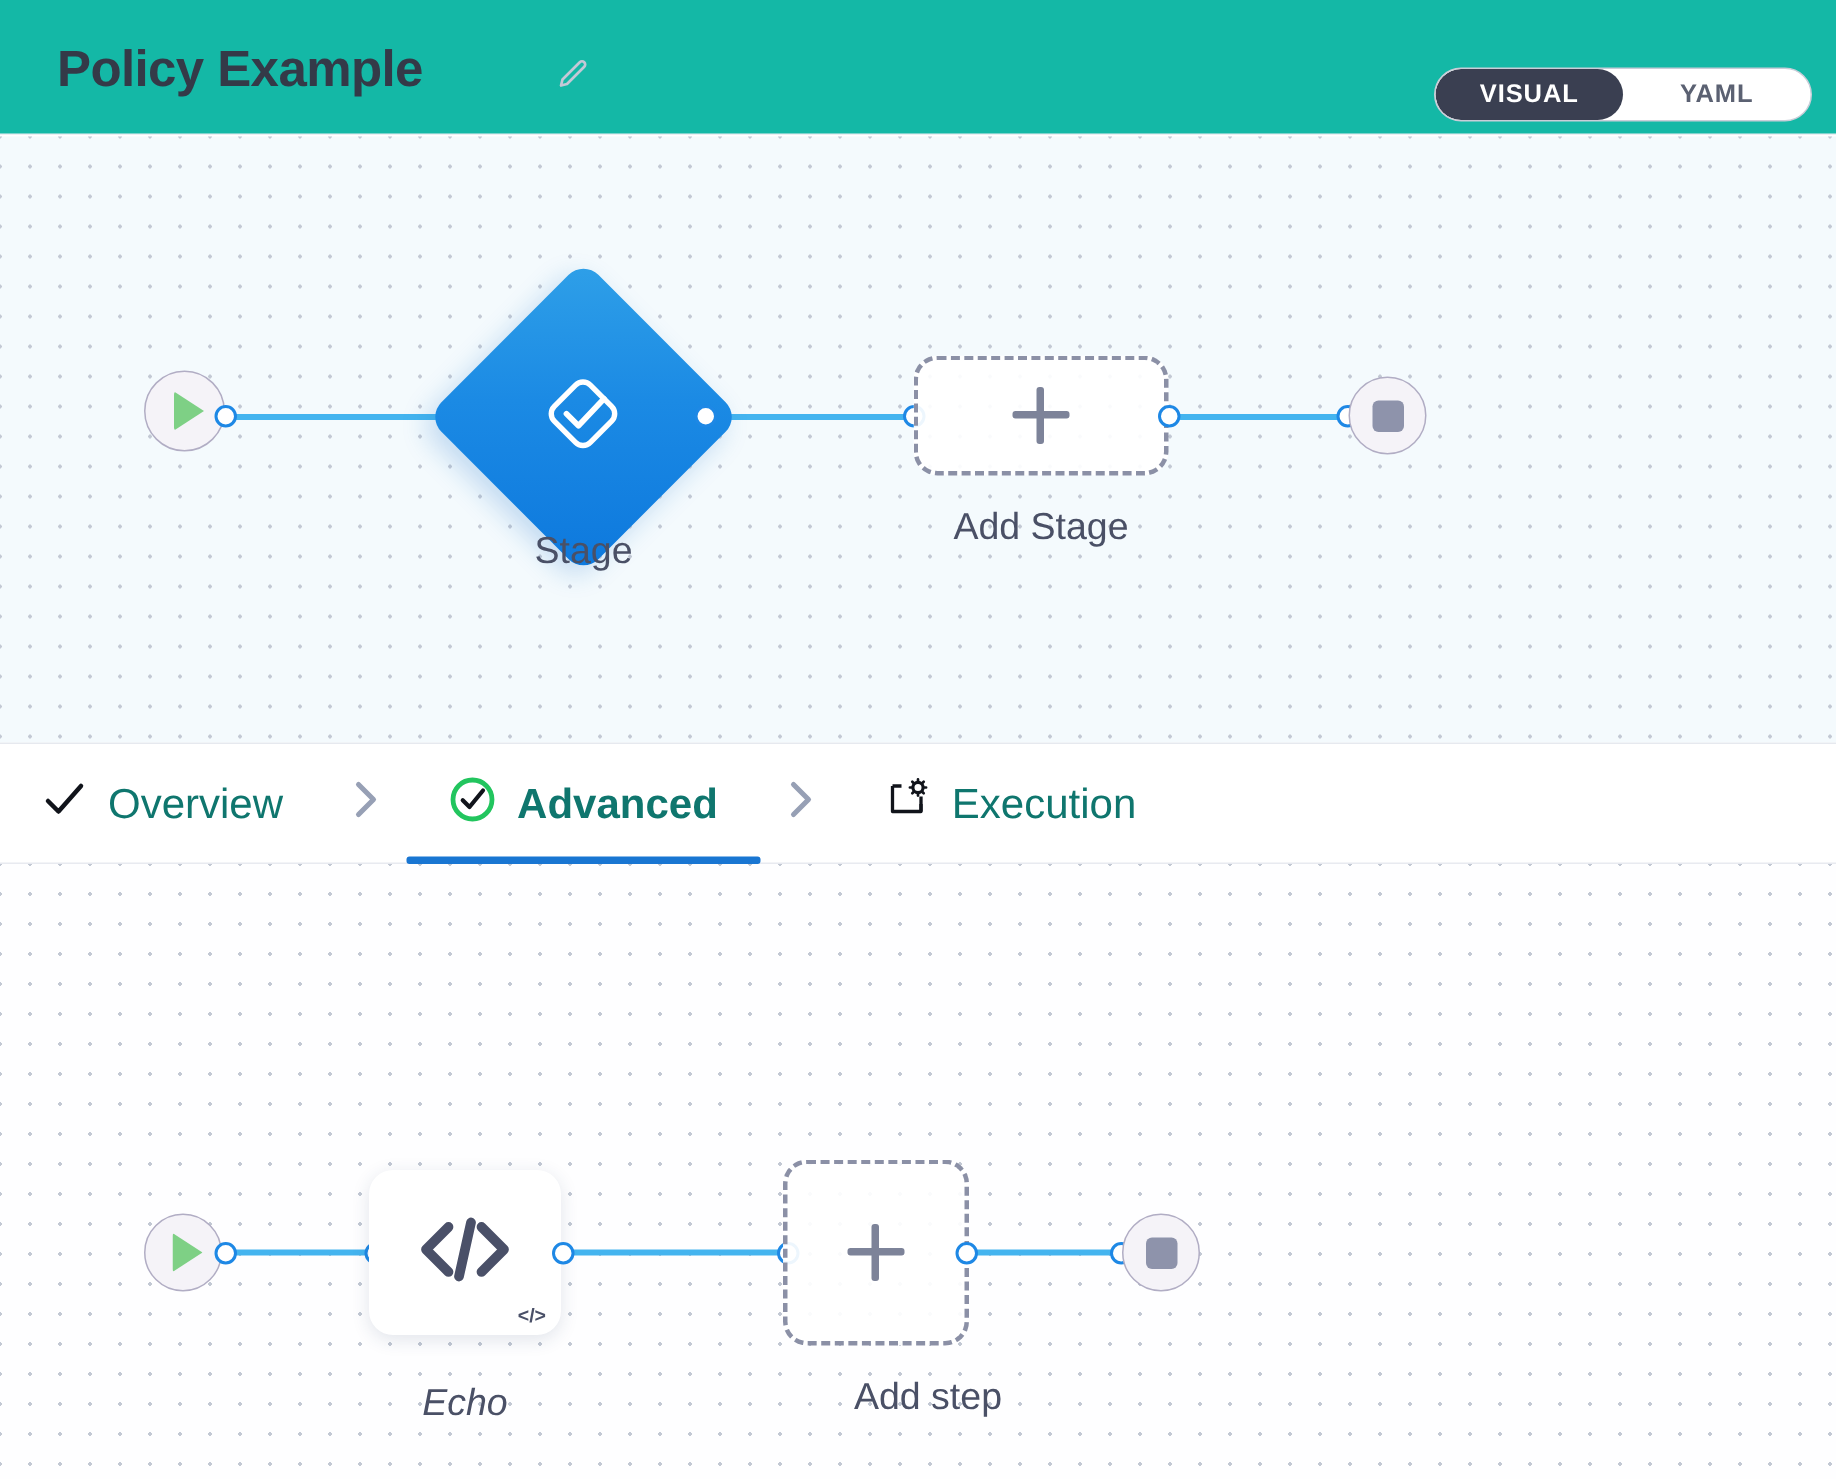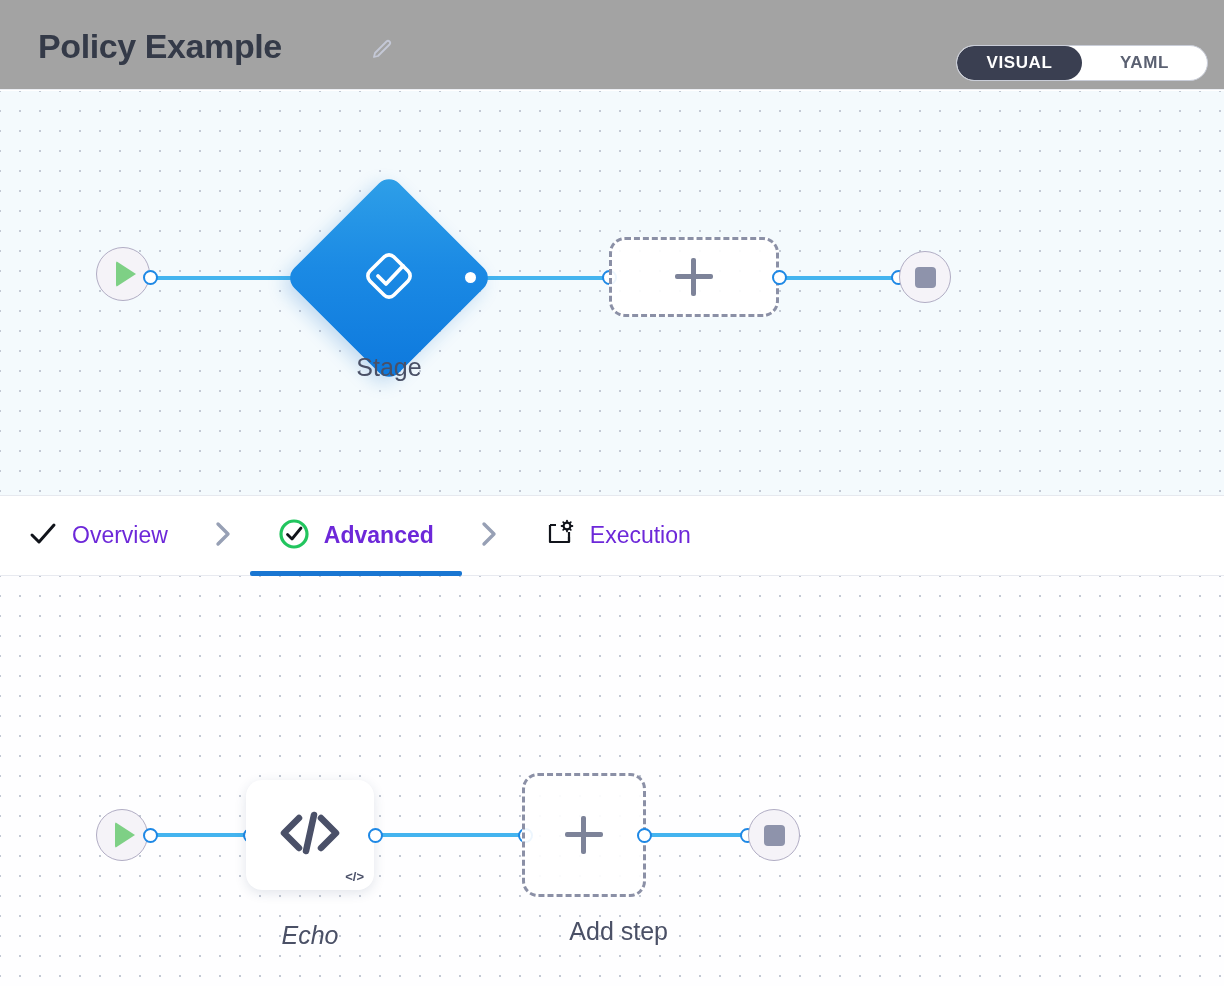--- a/index.html
+++ b/index.html
@@ -7,21 +7,21 @@
     width: 1224px; height: 986px;
     font-family: "Liberation Sans", sans-serif;
     background: #ffffff;
     overflow: hidden;
   }
   .app { position: relative; width: 1224px; height: 986px; }
 
   
   .header {
     position: absolute; left: 0; top: 0; width: 1224px; height: 90px;
-    background: #a3a3a3;
+    background: #14b8a6;
     border-bottom: 1px solid #eceef3;
   }
   .page-title {
     position: absolute; left: 38px; top: 27px;
     font-size: 34px; font-weight: bold; letter-spacing: -0.4px;
     color: #343a48;
   }
   .edit-icon {
     position: absolute; left: 368px; top: 37px;
     width: 26px; height: 26px; cursor: pointer;
@@ -64,21 +64,21 @@
     border-top: 1px solid #e6e9ef;
     border-bottom: 1px solid #e8eaf0;
     display: flex; align-items: center;
   }
   .tab {
     height: 100%;
     display: flex; align-items: center; gap: 14px;
     padding: 0 28px;
     cursor: pointer; position: relative;
   }
-  .tab-label { font-size: 23px; color: #6d28d9; white-space: nowrap; }
+  .tab-label { font-size: 28px; color: #0f766e; white-space: nowrap; }
   .tab.active .tab-label { font-weight: bold; }
   .tab.active::after {
     content: ""; position: absolute;
     left: 0; right: 0; bottom: -1px; height: 5px;
     background: #1976d2; border-radius: 2px;
   }
   .tab-sep { padding: 0 16px; display: flex; align-items: center; }
 
   
   .node { position: absolute; }
@@ -197,20 +197,21 @@
         </span>
       </div>
     </div>
     <div class="node-label" style="left:315px; top:262px; width:148px;">Stage</div>
     <div class="port" style="left:463px; top:179px;"></div>
 
     <div class="port" style="left:602px; top:179px;"></div>
     <div class="node dashed-node" style="left:609px; top:146px; width:170px; height:80px;">
       <div class="plus"></div>
     </div>
+    <div class="node-label" style="left:609px; top:246px; width:170px;">Add Stage</div>
     <div class="port" style="left:772px; top:179px;"></div>
 
     <div class="port" style="left:891px; top:179px;"></div>
     <div class="node terminal" style="left:899px; top:160px; width:52px; height:52px;">
       <div class="stop-sq"></div>
     </div>
   </div>
 
   <div class="tabbar">
 

